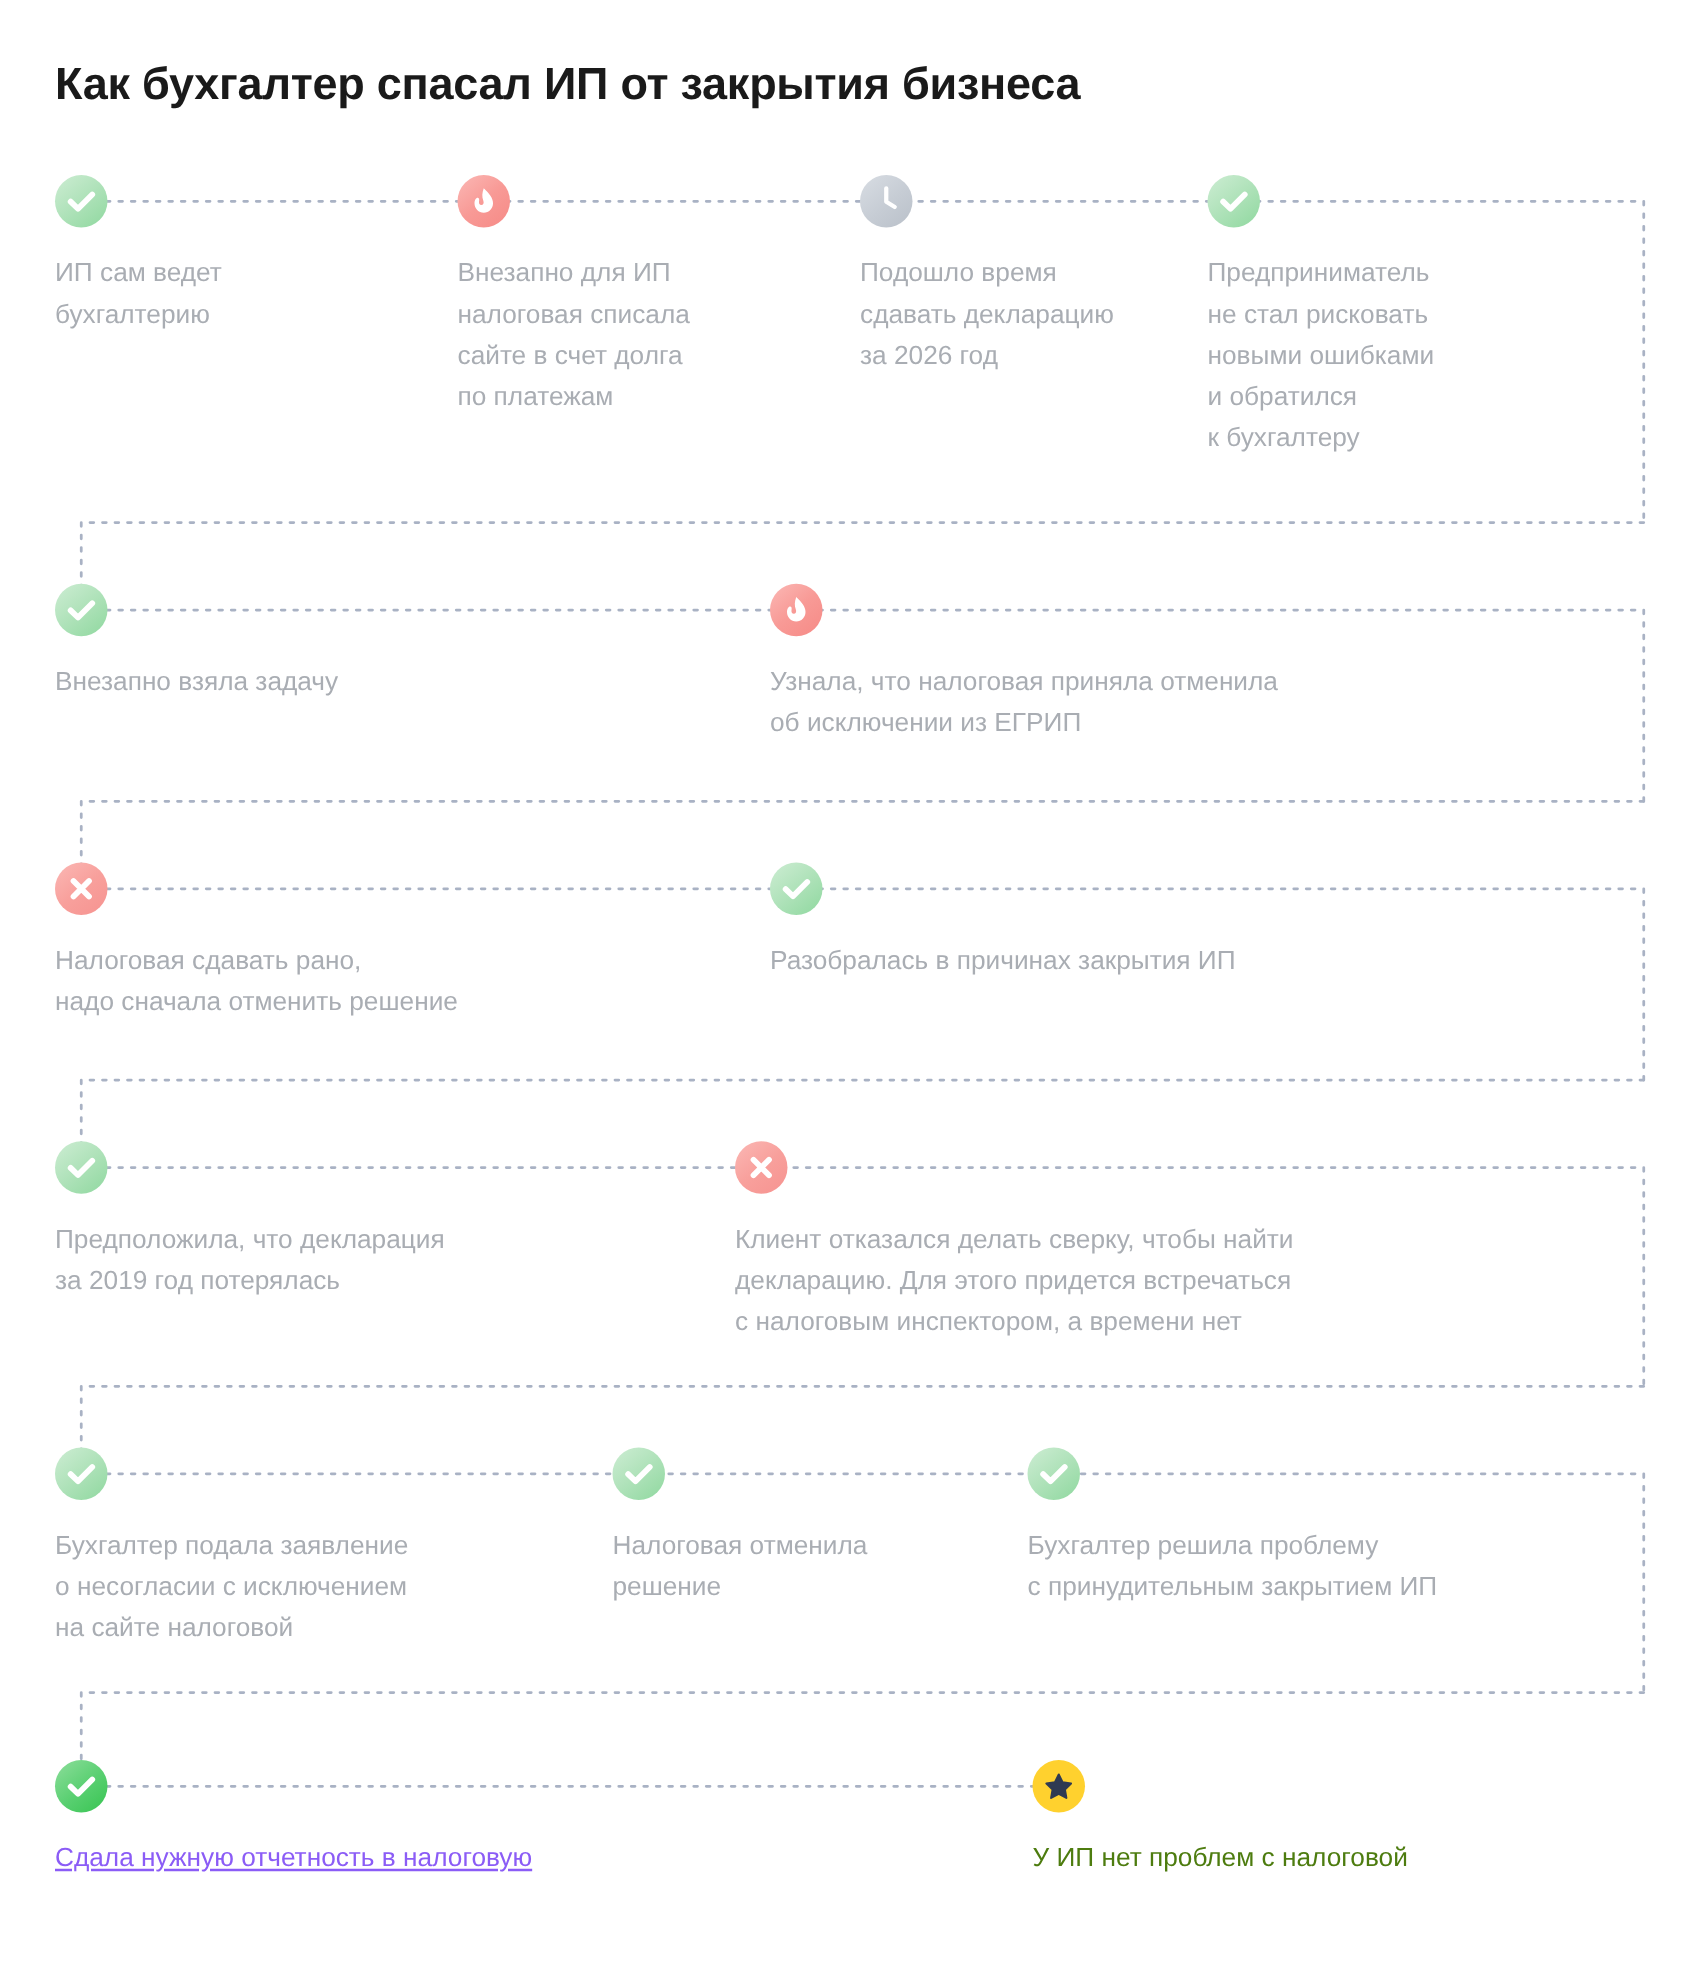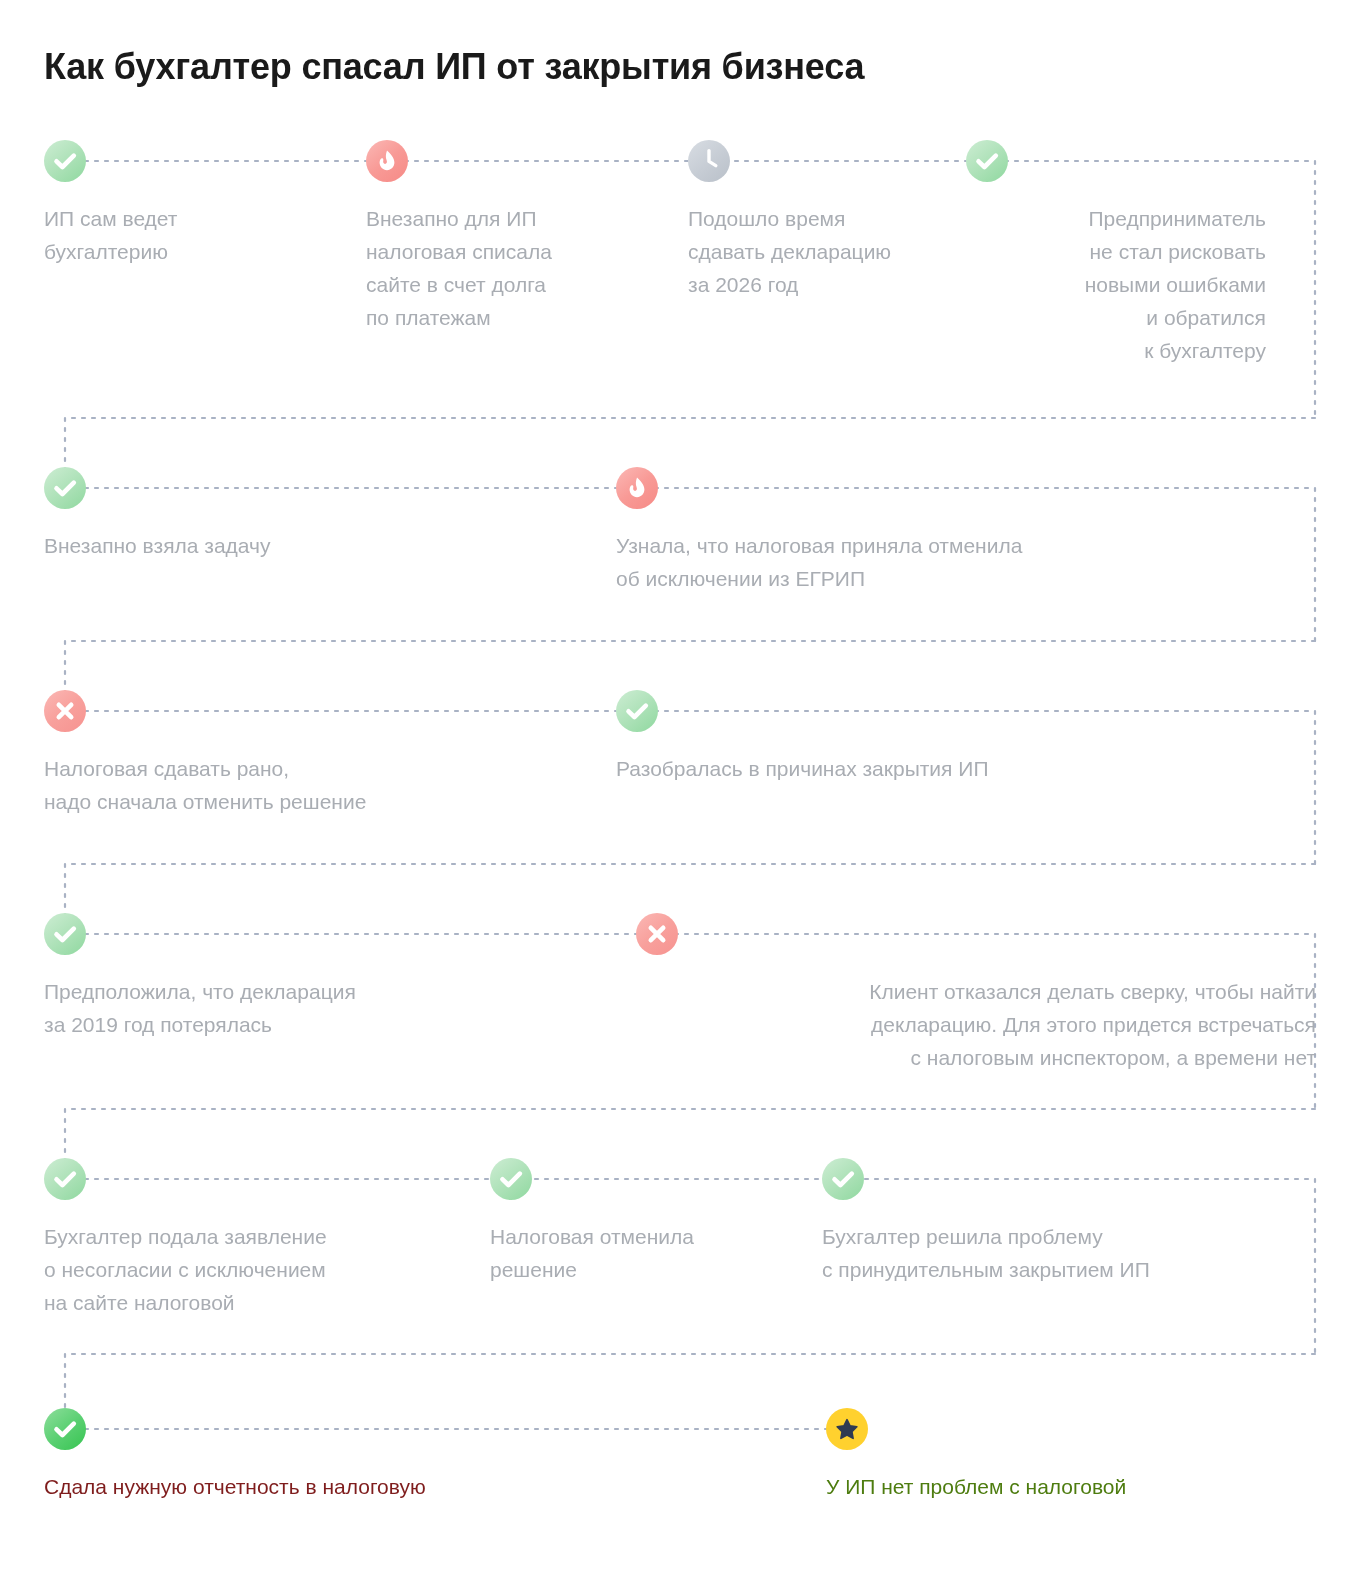--- a/index.html
+++ b/index.html
@@ -85,21 +85,21 @@
 
   .step-text {
     margin-top: 20px;
     font-size: 21px;
     line-height: 33px;
     color: #a9adb3;
     font-weight: 400;
     white-space: pre-line;
   }
 
-  .step-text.is-dark { color: #7f1d1d; }
+  .step-text.is-dark { color: #8b5cf6; text-decoration: underline; }
   .step-text.is-link { color: #4d7c0f; }
 </style>
 </head>
 <body>
 
 <div class="canvas">
 
   <div class="page-title">Как бухгалтер спасал ИП от закрытия бизнеса</div>
 
   <svg class="connector-layer" viewBox="0 0 1360 1578" xmlns="http://www.w3.org/2000/svg">
@@ -158,21 +158,21 @@
     <div class="step" style="left:688px;width:310px;">
       <span class="step-icon ic-clock">
         <svg viewBox="0 0 42 42">
             <path d="M21 10.6 L21 21.4 L27.8 25.6" fill="none" stroke="#ffffff" stroke-width="3.4" stroke-linecap="round" stroke-linejoin="round"></path>
           </svg>
       </span>
       <div class="step-text">Подошло время
 сдавать декларацию
 за 2026 год</div>
     </div>
-    <div class="step" style="left:966px;width:300px;text-align:right;">
+    <div class="step" style="left:966px;width:300px;">
       <span class="step-icon ic-check-pale">
         <svg viewBox="0 0 42 42">
             <path d="M12.5 21.3 L18.4 27 L29.8 15.6" fill="none" stroke="#ffffff" stroke-width="4.6" stroke-linecap="round" stroke-linejoin="round"></path>
           </svg>
       </span>
       <div class="step-text">Предприниматель
 не стал рисковать
 новыми ошибками
 и обратился
 к бухгалтеру</div>
@@ -222,21 +222,21 @@
   <div class="step-row" style="top:913px;">
     <div class="step" style="left:44px;width:540px;">
       <span class="step-icon ic-check-pale">
         <svg viewBox="0 0 42 42">
             <path d="M12.5 21.3 L18.4 27 L29.8 15.6" fill="none" stroke="#ffffff" stroke-width="4.6" stroke-linecap="round" stroke-linejoin="round"></path>
           </svg>
       </span>
       <div class="step-text">Предположила, что декларация
 за 2019 год потерялась</div>
     </div>
-    <div class="step" style="left:636px;width:680px;text-align:right;">
+    <div class="step" style="left:588px;width:680px;">
       <span class="step-icon ic-cross">
         <svg viewBox="0 0 42 42">
             <path d="M14.8 14.8 L27.2 27.2 M27.2 14.8 L14.8 27.2" fill="none" stroke="#ffffff" stroke-width="4.6" stroke-linecap="round"></path>
           </svg>
       </span>
       <div class="step-text">Клиент отказался делать сверку, чтобы найти
 декларацию. Для этого придется встречаться
 с налоговым инспектором, а времени нет</div>
     </div>
   </div>

